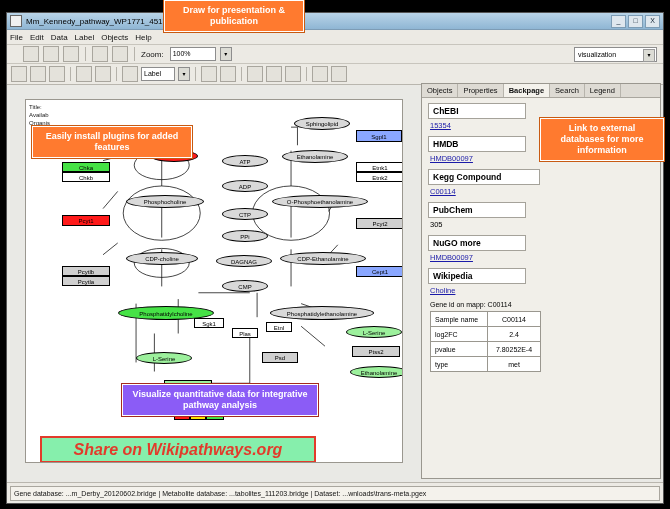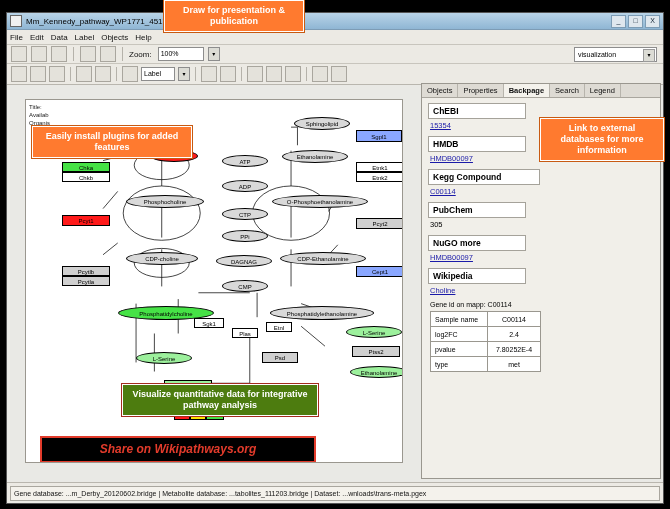--- a/index.html
+++ b/index.html
@@ -9,21 +9,21 @@
   
   .titlebar{height:16px;background:linear-gradient(#b9d4e8,#8fb6d4);border-bottom:1px solid #7d9cb5;display:flex;align-items:center;padding:0 3px;}
   .titlebar .tb-icon{width:10px;height:10px;background:#f0f0f0;border:1px solid #666;margin-right:4px;}
   .titlebar .tb-text{font-size:8px;color:#000;white-space:nowrap;overflow:hidden;}
   .tb-btns{margin-left:auto;display:flex;gap:2px;}
   .tb-btns div{width:13px;height:11px;background:#dfe7ee;border:1px solid #7d9cb5;font-size:7px;line-height:10px;text-align:center;color:#123;}
   
   .menubar{height:14px;background:#eceae4;border-bottom:1px solid #c8c5bd;display:flex;align-items:center;padding-left:3px;gap:7px;}
   .menubar span{font-size:8px;color:#111;}
   
-  .toolbar{height:18px;background:#eceae4;border-bottom:1px solid #c8c5bd;display:flex;align-items:center;padding-left:4px;gap:4px;}
+  .toolbar{height:18px;background:#eceae4;border-bottom:1px solid #c8c5bd;display:flex;align-items:center;padding-left:16px;gap:4px;}
   .zoomlab{font-size:8px;color:#111;margin-right:2px;}
   .zoombox{width:42px;height:12px;background:#fff;border:1px solid #8d8d8d;font-size:7px;line-height:12px;padding-left:2px;color:#000;}
   .zoomarrow{width:10px;height:12px;background:#dcdcd5;border:1px solid #8d8d8d;font-size:6px;line-height:12px;text-align:center;}
   .viewsel{margin-left:auto;margin-right:6px;width:78px;height:13px;background:#fff;border:1px solid #8d8d8d;font-size:7px;line-height:13px;padding-left:3px;color:#000;position:relative;}
   .viewsel .arr{position:absolute;right:1px;top:1px;width:10px;height:11px;background:#dcdcd5;border:1px solid #9a9a9a;font-size:6px;line-height:10px;text-align:center;}
   .toolbar2{height:20px;background:#eceae4;border-bottom:1px solid #b9b6ae;display:flex;align-items:center;padding-left:4px;gap:3px;}
   .tbtn{width:14px;height:14px;background:#e4e2db;border:1px solid #a9a69e;}
   .tbtn.sep{width:1px;height:14px;background:#b5b2aa;border:0;margin:0 2px;}
   .lbl-box{width:30px;height:12px;background:#fff;border:1px solid #8d8d8d;font-size:7px;line-height:12px;padding-left:2px;}
   
@@ -54,22 +54,22 @@
   .rect{background:#d0d0d0;}
   .green{background:#46e246;}
   .red{background:#ff1a1a;}
   .blue{background:#8aa7ff;}
   .white{background:#fff;}
   .lgreen{background:#9cf09c;}
   .yellow{background:#ffe400;}
   svg.lines{position:absolute;left:0;top:0;width:100%;height:100%;}
   
   .callout{position:absolute;background:#ff7a2f;color:#fff;font-weight:bold;text-align:center;border:1px solid #fff;box-shadow:0 0 0 1px #c85a12;font-size:9px;line-height:11px;padding:4px 6px;box-sizing:border-box;}
-  .callout.red{background:#4d7c0f;box-shadow:0 0 0 1px #a42a1e;}
-  .callout.share{background:#000000;color:#e23b2b;border:2px solid #e23b2b;box-shadow:none;font-style:italic;font-size:12px;line-height:15px;}
+  .callout.red{background:#8b5cf6;box-shadow:0 0 0 1px #a42a1e;}
+  .callout.share{background:#86efac;color:#e23b2b;border:2px solid #e23b2b;box-shadow:none;font-style:italic;font-size:16px;line-height:15px;}
 </style>
 </head>
 <body>
 
 <div id="root">
   <div class="win">
 
     <div class="titlebar">
       <div class="tb-icon"></div>
       <div class="tb-text">Mm_Kennedy_pathway_WP1771_45176.gpml - PathVisio</div>

